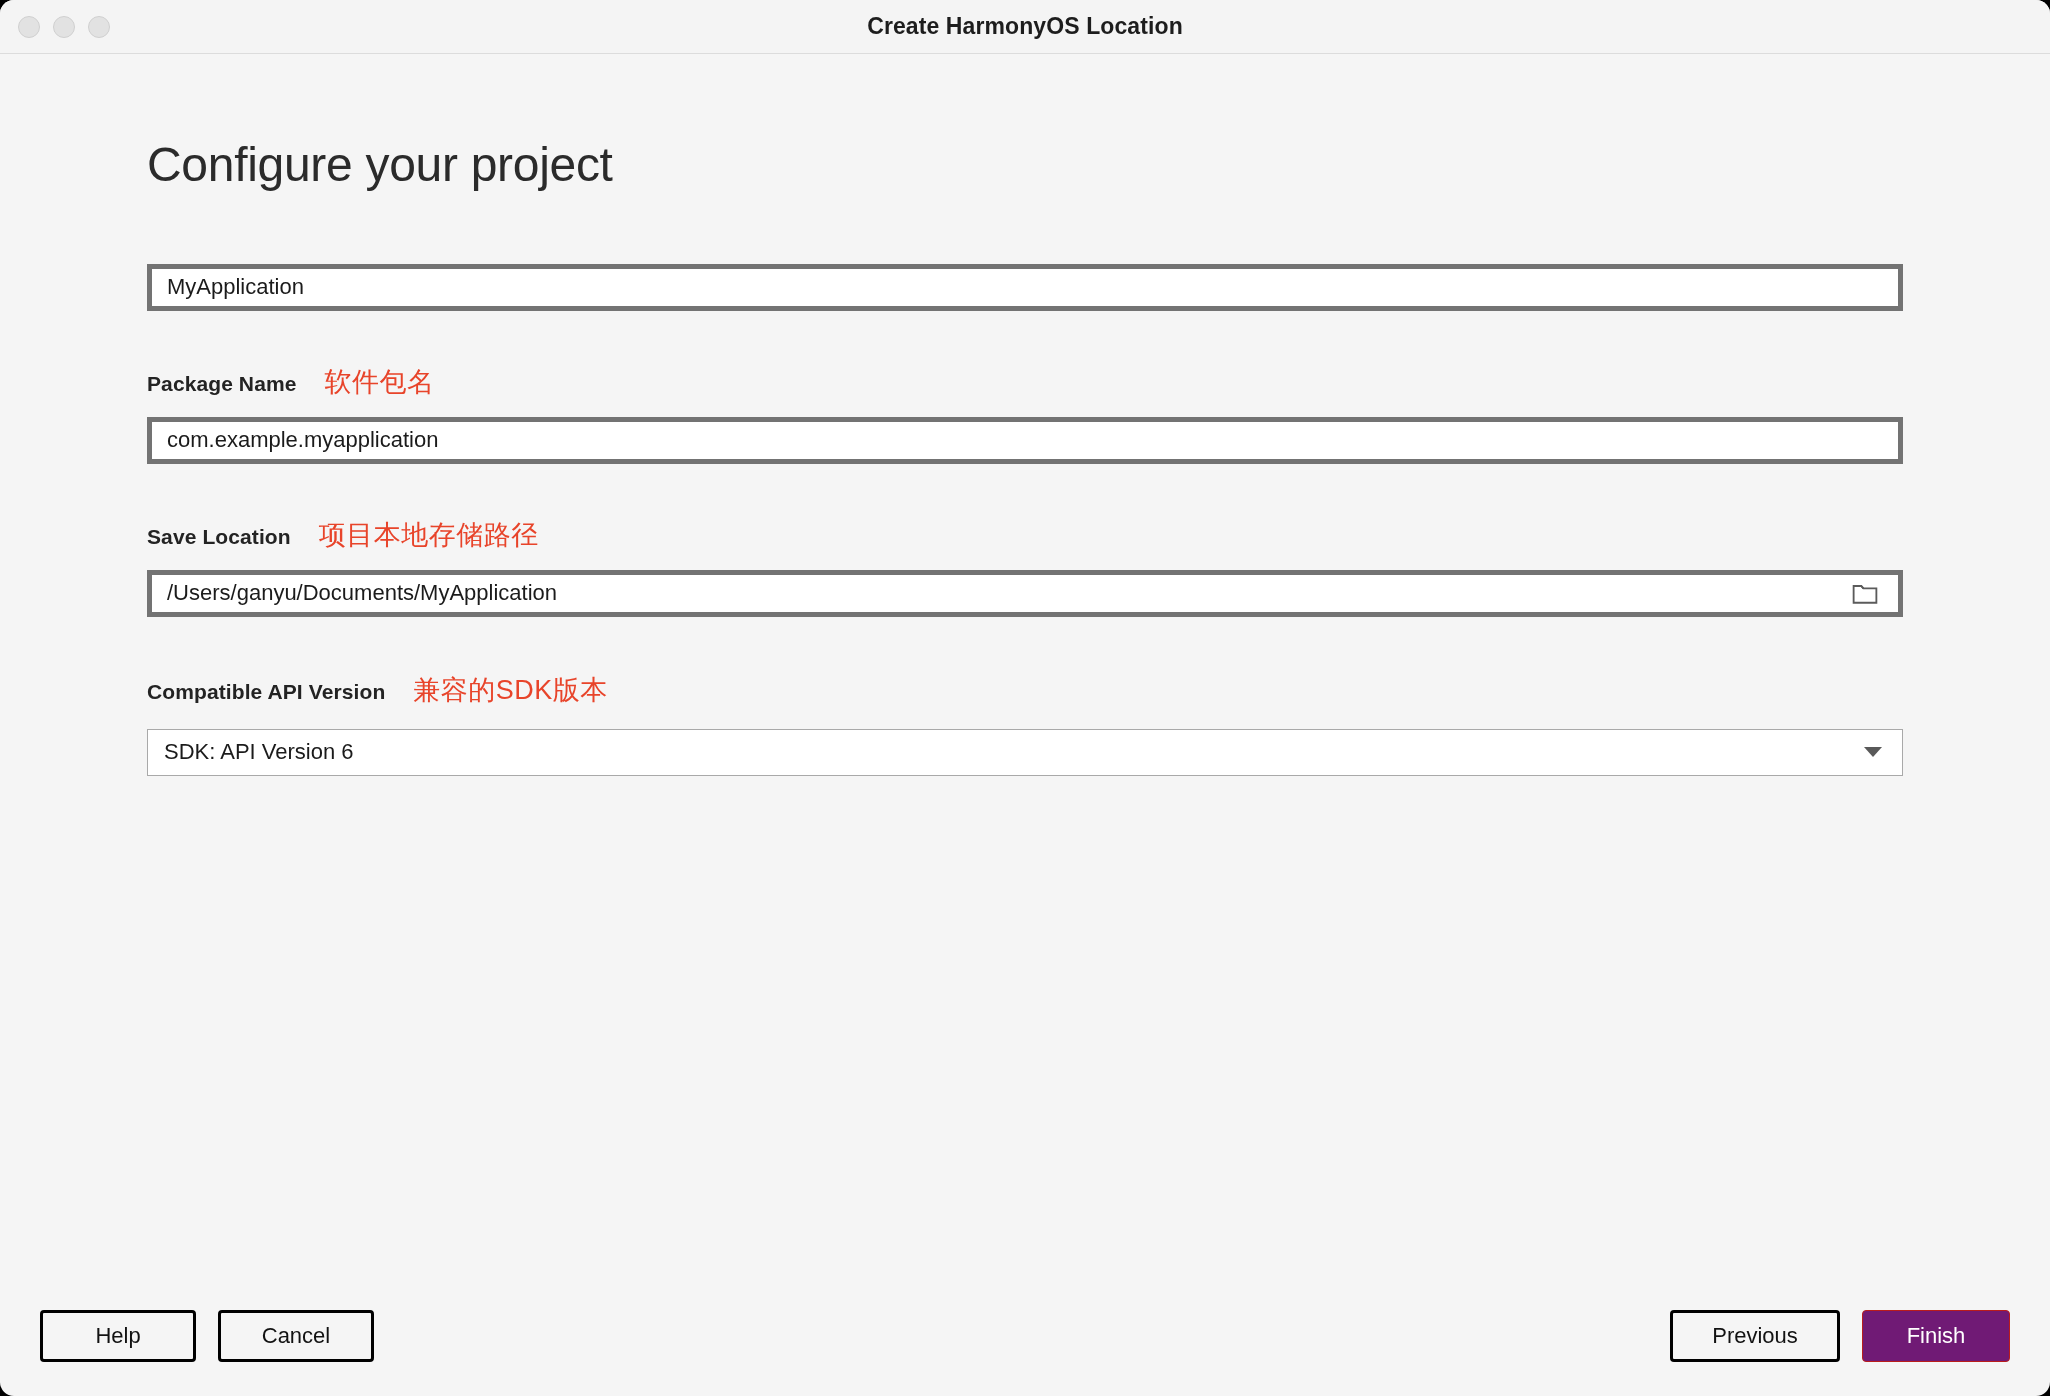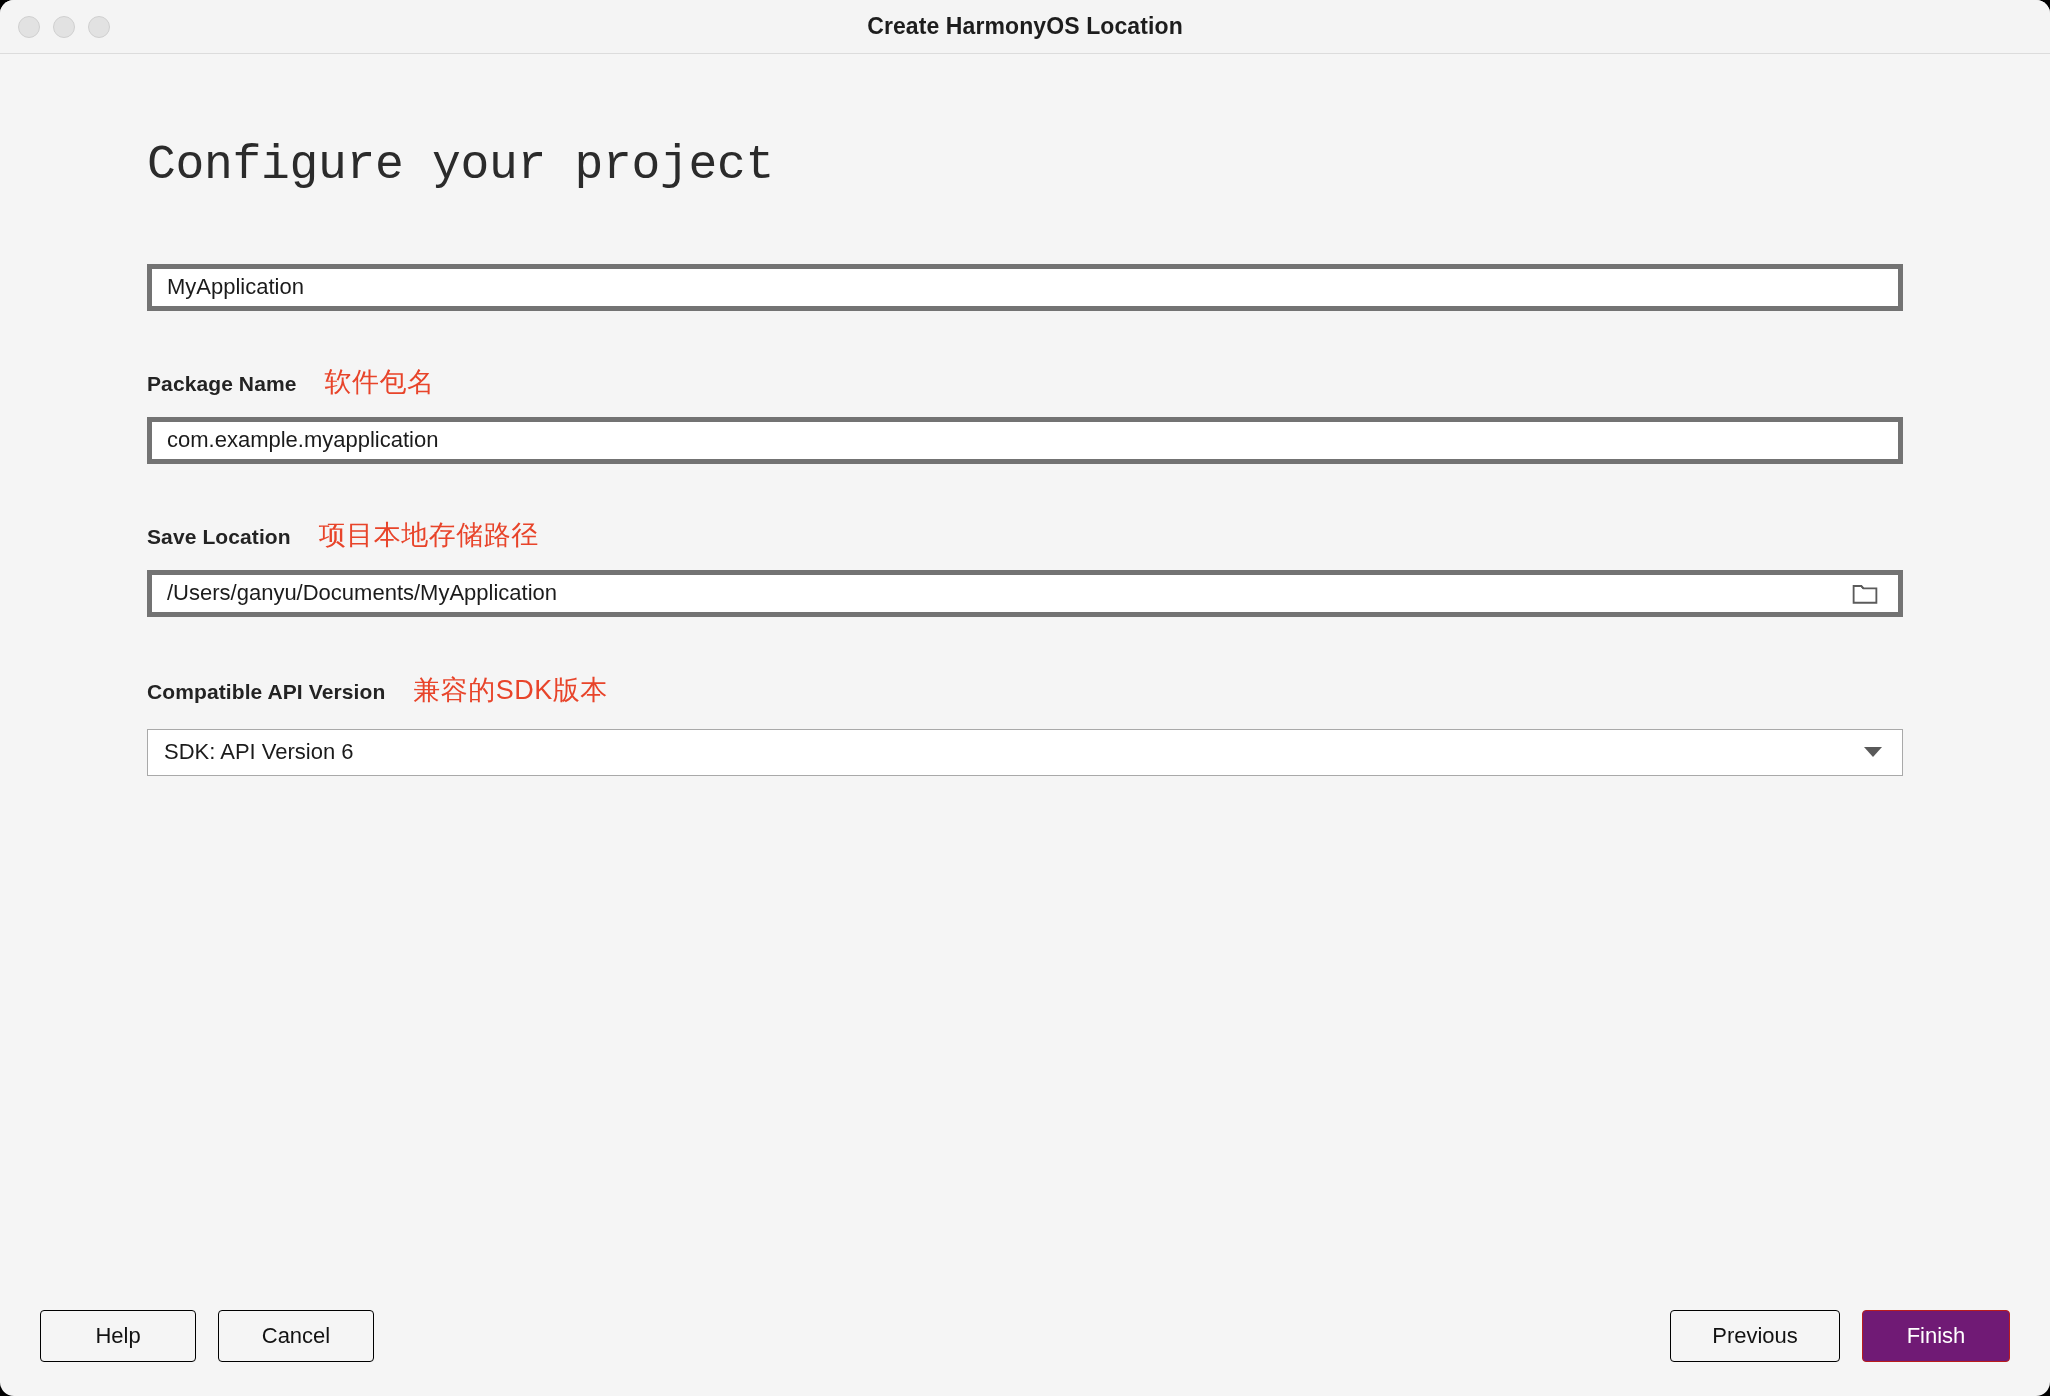--- a/index.html
+++ b/index.html
@@ -69,21 +69,20 @@
 
   .page-heading {
     font-size: 48px;
     font-weight: 400;
     color: #2b2b2b;
     letter-spacing: -0.3px;
     margin: 0;
     padding-top: 85px;
     padding-bottom: 0;
     line-height: 1.1;
-    font-family: Liberation Mono, monospace;
   }
 
   .field-group { margin-top: 0; }
 
   .label-row {
     display: flex;
     align-items: baseline;
     gap: 28px;
   }
   .field-label {
@@ -176,21 +175,21 @@
     border-radius: 4px;
     font-size: 22px;
     font-family: "Liberation Sans", sans-serif;
     display: flex;
     align-items: center;
     justify-content: center;
     user-select: none;
   }
   .btn-secondary {
     background: #f5f5f5;
-    border: 1px solid #000000;
+    border: 3px solid #000000;
     color: #121212;
   }
   .btn-primary {
     background: #701a75;
     border: 1px solid #b91c1c;
     color: #ffffff;
     min-width: 148px;
   }
   .btn-help { min-width: 156px; }
   .btn-cancel { min-width: 156px; }

